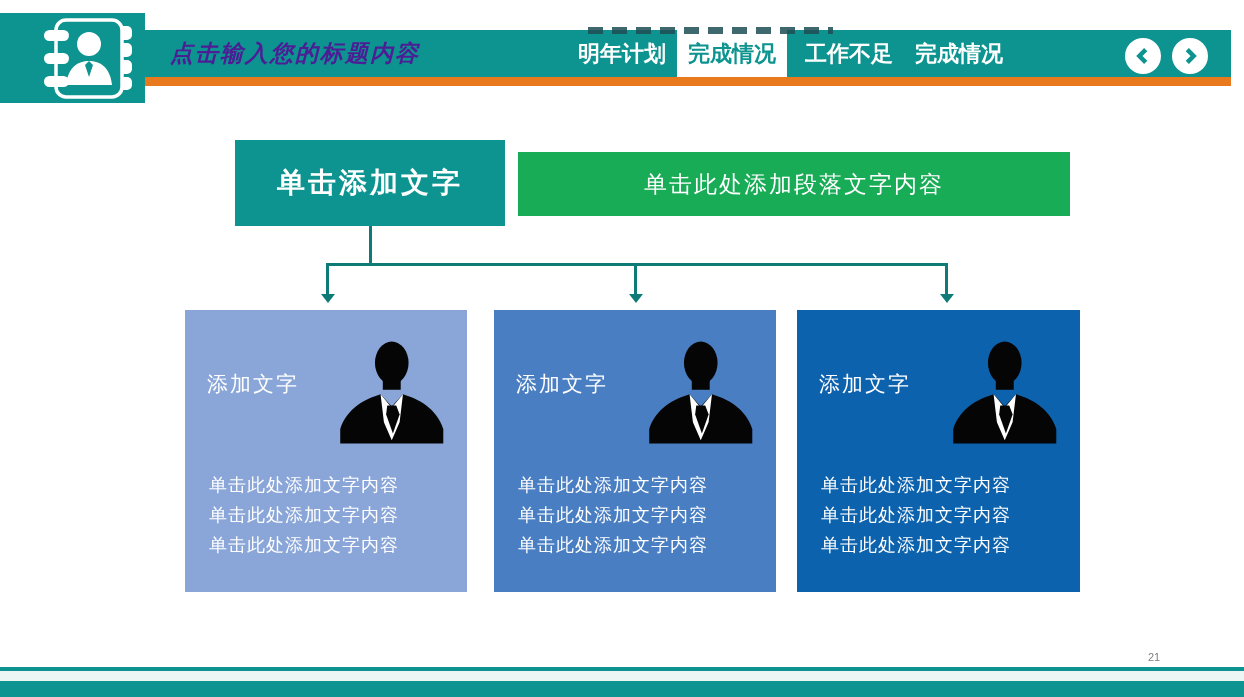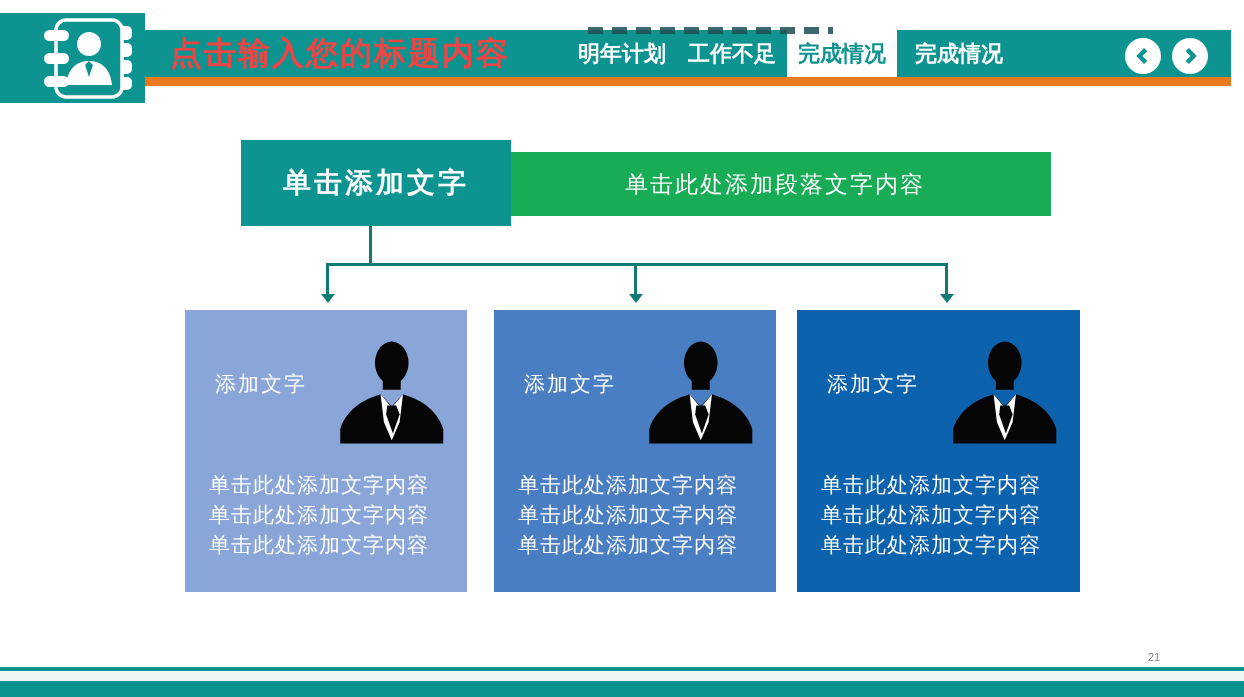--- a/index.html
+++ b/index.html
@@ -26,21 +26,21 @@
   .left-block{
     position:absolute;left:0;top:13px;width:145px;height:90px;
     background:var(--teal);
   }
   .title-bar{
     position:absolute;left:145px;top:30px;width:1086px;height:47px;
     background:var(--teal);
   }
   .page-title{
     position:absolute;left:170px;top:30px;height:47px;line-height:47px;
-    color:#ef4444;font-size:32px;font-weight:bold;letter-spacing:2px;white-space:nowrap;
+    color:#4c1d95;font-size:23px;font-weight:bold;letter-spacing:2px;white-space:nowrap;font-style:italic;
   }
   .orange-strip{
     position:absolute;left:145px;top:77px;width:1086px;height:9px;
     background:var(--orange);
   }
   .clipped-fragments{
     position:absolute;left:588px;top:27px;width:245px;height:7px;z-index:3;
     background:repeating-linear-gradient(90deg,var(--fragment) 0 15px,transparent 15px 24px);
     opacity:.85;
   }
@@ -57,26 +57,26 @@
   .nav-arrows{
     position:absolute;left:1125px;top:38px;display:flex;gap:11px;z-index:2;
   }
   .nav-circle{
     width:36px;height:36px;border-radius:50%;background:#ffffff;
     display:flex;align-items:center;justify-content:center;cursor:pointer;
   }
 
   
   .root-box{
-    position:absolute;left:241px;top:140px;width:270px;height:86px;z-index:2;
+    position:absolute;left:235px;top:140px;width:270px;height:86px;z-index:2;
     background:var(--teal);color:#ffffff;font-size:28px;font-weight:bold;letter-spacing:3px;
     display:flex;align-items:center;justify-content:center;
   }
   .caption-box{
-    position:absolute;left:499px;top:152px;width:552px;height:64px;z-index:1;
+    position:absolute;left:518px;top:152px;width:552px;height:64px;z-index:1;
     background:var(--green);color:#ffffff;font-size:23px;letter-spacing:2px;
     display:flex;align-items:center;justify-content:center;
   }
   .conn{position:absolute;background:var(--teal-dark);}
   .conn-stem{left:369px;top:226px;width:3px;height:37px;}
   .conn-hbar{left:326px;top:263px;width:622px;height:3px;}
   .conn-drop{top:266px;width:3px;height:29px;}
   .conn-drop .arrowhead{
     position:absolute;left:-5px;bottom:-8px;width:0;height:0;
     border-left:7px solid transparent;border-right:7px solid transparent;
@@ -84,27 +84,27 @@
   }
   .drop-1{left:326px;} .drop-2{left:634px;} .drop-3{left:945px;}
 
   .card{
     position:absolute;top:310px;width:282px;height:282px;color:#ffffff;cursor:pointer;
   }
   .card-1{left:185px;background:var(--card1);}
   .card-2{left:494px;background:var(--card2);}
   .card-3{left:797px;width:283px;background:var(--card3);}
   .card-title{
-    position:absolute;left:22px;top:60px;font-size:21px;letter-spacing:2px;margin-left:8px;
+    position:absolute;left:22px;top:60px;font-size:21px;letter-spacing:2px;
   }
   .card-avatar{
     position:absolute;right:17px;top:30px;width:112px;height:104px;
   }
   .card-lines{
-    position:absolute;left:24px;top:160px;font-size:21px;line-height:30px;
+    position:absolute;left:24px;top:160px;font-size:18px;line-height:30px;
     letter-spacing:1px;white-space:nowrap;
   }
 
   
   .footer-thin-line{position:absolute;left:0;top:667px;width:1244px;height:4px;background:var(--teal);z-index:2;}
   .footer-gap{position:absolute;left:0;top:671px;width:1244px;height:10px;background:var(--footer-tint);}
   .footer-band{position:absolute;left:0;top:681px;width:1244px;height:16px;background:var(--teal);}
   .page-number{
     position:absolute;left:1148px;top:651px;font-size:11px;color:var(--page-num);z-index:1;
   }
@@ -140,22 +140,22 @@
     </svg>
   </div>
 
   <div class="title-bar"></div>
   <div class="page-title">点击输入您的标题内容</div>
   <div class="orange-strip"></div>
   <div class="clipped-fragments"></div>
 
   <div class="tabs">
     <div class="tab">明年计划</div>
+    <div class="tab active">完成情况</div>
     <div class="tab">工作不足</div>
-    <div class="tab active">完成情况</div>
     <div class="tab">完成情况</div>
   </div>
 
   <div class="nav-arrows">
     <div class="nav-circle">
       <svg width="18" height="18" viewBox="0 0 20 20">
         <polyline points="13,3 6,10 13,17" fill="none" stroke="var(--teal)" stroke-width="5" stroke-linecap="butt"></polyline>
       </svg>
     </div>
     <div class="nav-circle">

